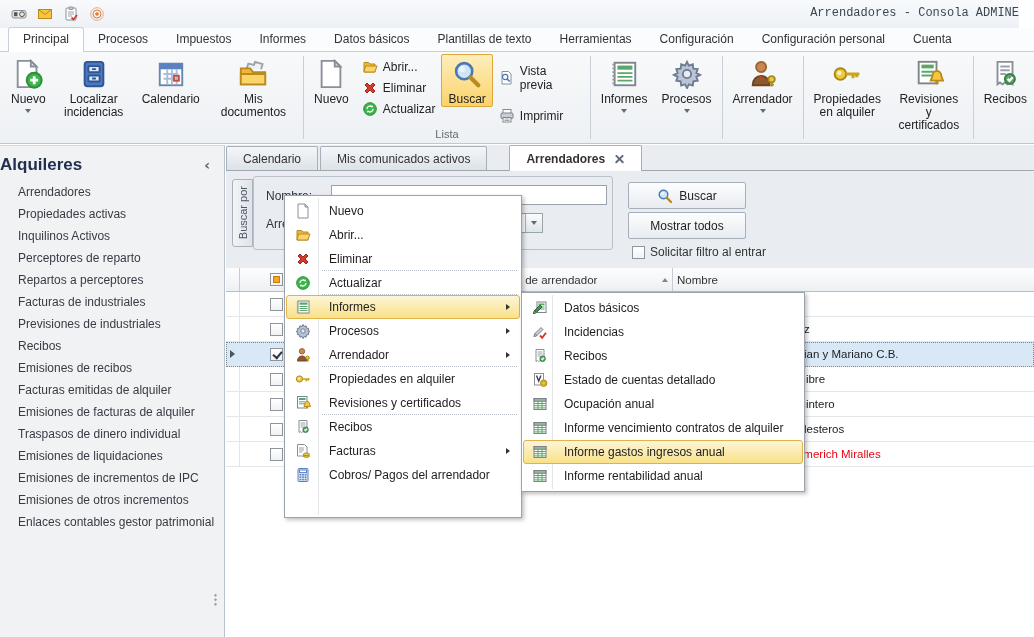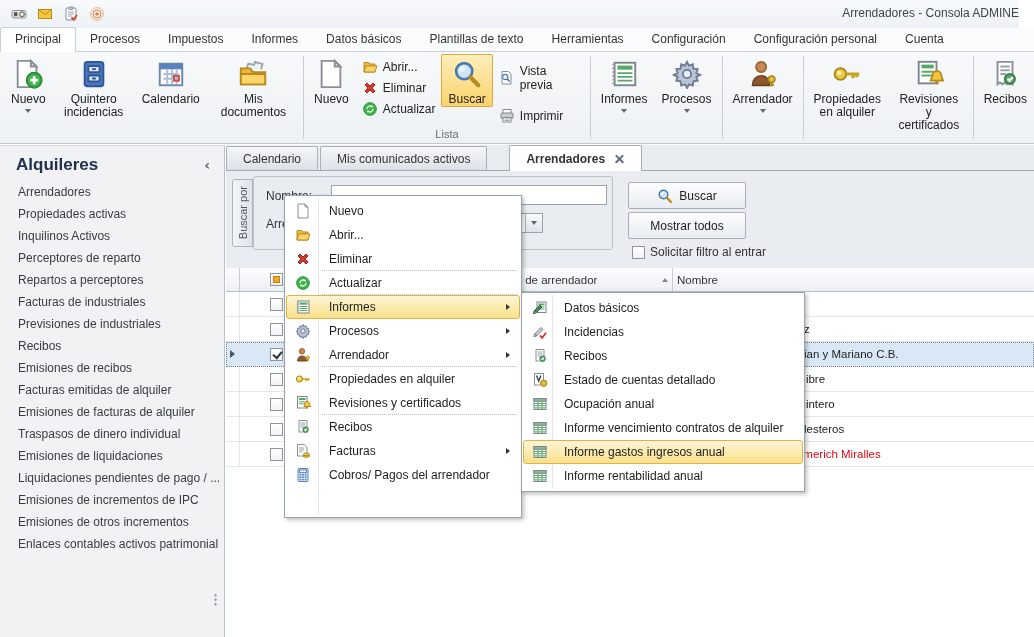--- a/index.html
+++ b/index.html
@@ -1,28 +1,28 @@
 <!DOCTYPE html>
 <html><head>
 <meta charset="utf-8">
 <style>
   * { margin:0; padding:0; box-sizing:border-box; }
   body { font-family:"Liberation Sans", sans-serif; font-size:12px; color:#222; background:#fff; }
   .screen { position:relative; width:1034px; height:637px; overflow:hidden; background:#fff; }
 
   
   .titlebar { position:absolute; left:0; top:0; width:1019px; height:28px;
-    background:linear-gradient(#f8fafc,#edf1f5); display:flex; align-items:center; padding:0 6px; }
+    background:linear-gradient(#f8fafc,#edf1f5); display:flex; align-items:center; padding:0 6px;font-family:Liberation Mono, monospace; }
   .qab { width:26px; height:22px; display:flex; align-items:center; justify-content:center; border-radius:2px; }
   .qab svg { width:16px; height:16px; }
   .win-title { position:absolute; right:0; top:6px; color:#3c4650; font-size:12px; white-space:nowrap; }
 
   
   .tabrow { position:absolute; left:0; top:28px; width:1034px; height:24px; background:#fbfcfd;
-    border-bottom:1px solid #c9cfd6; display:flex; align-items:flex-end; }
+    border-bottom:1px solid #c9cfd6; display:flex; align-items:flex-end; padding-left:8px; }
   .rtab { padding:4px 14px 5px; color:#333; cursor:default; position:relative; }
   .rtab.active { background:#fff; border:1px solid #c9cfd6; border-bottom:none; border-radius:3px 3px 0 0;
     margin-bottom:-1px; padding-bottom:6px; z-index:2; }
 
   
   .ribbon { position:absolute; left:0; top:52px; width:1034px; height:92px;
     background:linear-gradient(#f7f9fa,#eef1f4); border-bottom:1px solid #c0c7ce;
     display:flex; align-items:stretch; padding:2px 0 0 4px; }
   .rgroup { display:flex; flex-direction:column; }
   .rg-content { display:flex; align-items:flex-start; flex:1; }
@@ -36,21 +36,21 @@
   .tri-dn { width:0; height:0; border-left:3.5px solid transparent; border-right:3.5px solid transparent;
     border-top:4px solid #5f6b76; display:inline-block; margin-top:3px; }
   .rstack { display:flex; flex-direction:column; gap:1px; padding-top:3px; }
   .rstack.wide { gap:12px; padding-top:8px; }
   .rsb { display:flex; align-items:center; gap:5px; padding:2px 6px; border-radius:2px; }
   .rsb svg { width:16px; height:16px; }
 
   
   .sidebar { position:absolute; left:0; top:145px; width:225px; height:492px; background:#f1f2f4;
     border-right:1px solid #b9c1ca; border-top:1px solid #d4d9df; }
-  .sb-head { display:flex; align-items:center; padding:9px 14px 6px 16px; }
+  .sb-head { display:flex; align-items:center; padding:9px 14px 6px 0; }
   .sb-title { font-size:17px; font-weight:bold; color:#21304e; flex:1; }
   .sb-chev { font-family:"DejaVu Sans", sans-serif; color:#5a6470; font-size:14px; font-weight:bold; }
   .sbi { padding:4px 10px 4px 18px; color:#363c44; font-size:12px; cursor:default; white-space:nowrap; }
   .sb-handle { position:absolute; right:7px; bottom:30px; width:3px; height:14px;
     background-image:radial-gradient(#98a1ab 1px, transparent 1.2px); background-size:3px 4.5px; }
 
   
   .main { position:absolute; left:226px; top:145px; width:808px; height:492px; background:#e9edf1; }
   .tabstrip { position:absolute; left:0; top:0; width:100%; height:26px; background:#e9edf1;
     border-bottom:1px solid #9da8b2; display:flex; align-items:flex-end; }
@@ -203,21 +203,21 @@
         </div>
         <div class="rb">
           <span class="ric" style="display: inline-flex;">
               <svg viewBox="0 0 16 16">
                 <rect x="3" y="1.5" width="10" height="13" rx="1.5" fill="#4a78c2" stroke="#2f5592"></rect>
                 <rect x="5" y="3.8" width="6" height="3.2" rx=".5" fill="#dbe6f5" stroke="#2f5592"></rect>
                 <rect x="5" y="8.8" width="6" height="3.2" rx=".5" fill="#dbe6f5" stroke="#2f5592"></rect>
                 <path d="M7 5.4h2M7 10.4h2" stroke="#2f5592"></path>
               </svg>
             </span>
-          <span class="rlabel">Quintero incidencias</span>
+          <span class="rlabel">Localizar incidencias</span>
         </div>
         <div class="rb">
           <span class="ric" style="display: inline-flex;">
               <svg viewBox="0 0 16 16">
                 <rect x="2" y="2.5" width="12" height="11.5" fill="#fff" stroke="#6b86ad"></rect>
                 <rect x="2" y="2.5" width="12" height="3" fill="#5b82c0"></rect>
                 <path d="M4 8h8M4 10.5h8M6 5.5v8M8.5 5.5v8M11 5.5v8" stroke="#a9bdd7" fill="none"></path>
                 <rect x="9.6" y="9" width="2.6" height="2.6" fill="none" stroke="#d04b3a"></rect>
               </svg>
             </span>
@@ -447,27 +447,26 @@
 
         <div class="sbi">Facturas emitidas de alquiler</div>
 
         <div class="sbi">Emisiones de facturas de alquiler</div>
 
         <div class="sbi">Traspasos de dinero individual</div>
 
         <div class="sbi">Emisiones de liquidaciones</div>
 
 
-        <div class="sbi">Liquidaciones pendientes de pago / ...</div>
 
         <div class="sbi">Emisiones de incrementos de IPC</div>
 
         <div class="sbi">Emisiones de otros incrementos</div>
 
-        <div class="sbi">Enlaces contables activos patrimonial</div>
+        <div class="sbi">Enlaces contables gestor patrimonial</div>
       </div>
     <div class="sb-handle"></div>
   </div>
 
   <div class="main">
 
     <div class="tabstrip">
 
         <div class="dtab">
           <span>Calendario</span>

